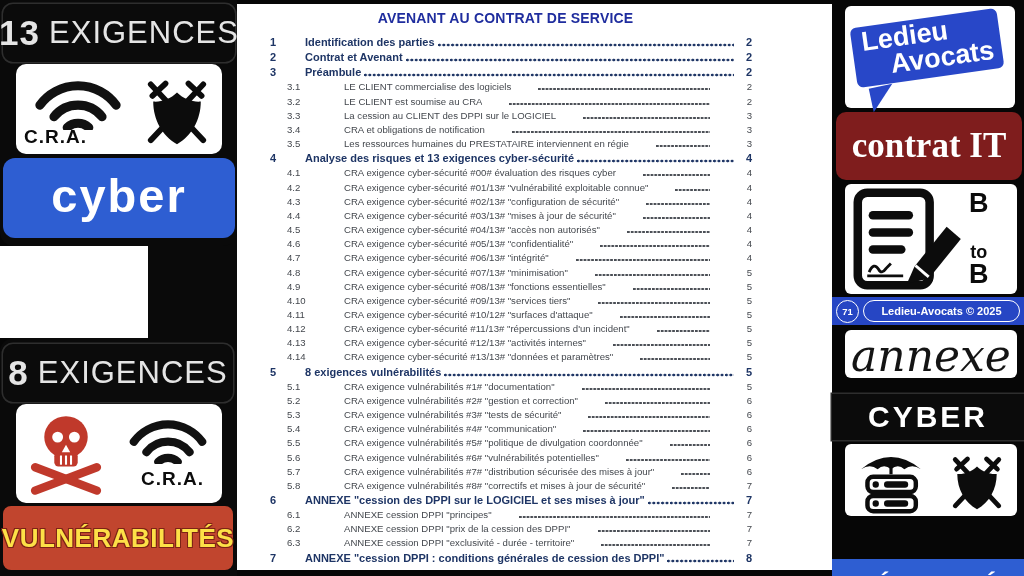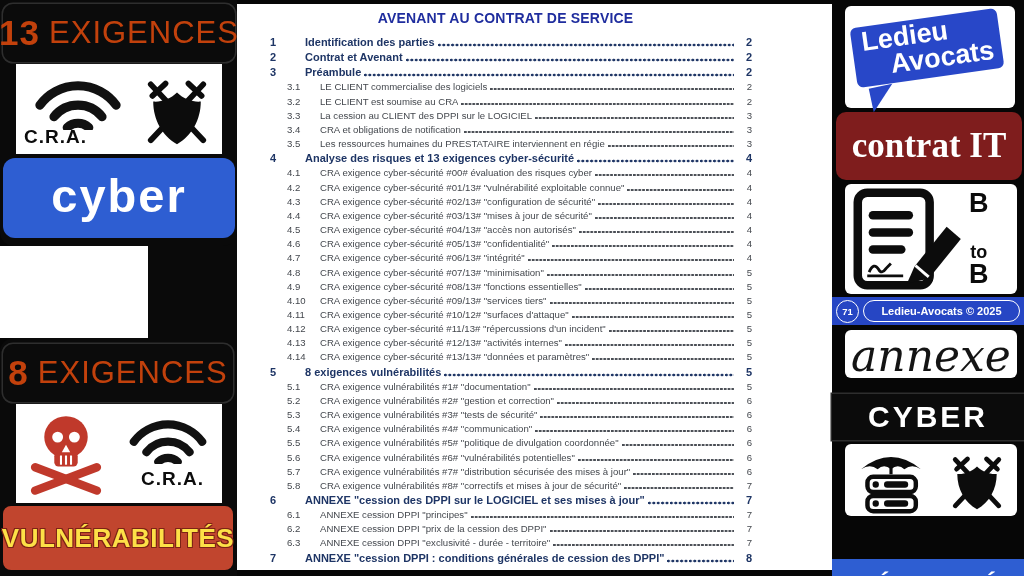--- a/index.html
+++ b/index.html
@@ -10,41 +10,41 @@
     -webkit-font-smoothing:antialiased;
   }
   
   .center-panel{position:absolute;left:237px;top:4px;width:595px;height:566px;background:#ffffff;}
   .doc-title{position:absolute;left:0;right:58px;top:6px;text-align:center;
     font-size:14px;font-weight:800;letter-spacing:.2px;color:#1f2d9e;}
   .toc{position:absolute;left:33px;right:80px;top:32px;bottom:6px;
     display:flex;flex-direction:column;justify-content:space-between;}
   .row{display:flex;align-items:baseline;white-space:nowrap;}
   .row.lvl1{font-size:11px;font-weight:700;color:#1e3565;}
-  .row.lvl2{font-size:9.6px;font-weight:400;color:#44484e;}
+  .row.lvl2{font-size:9.6px;font-weight:400;color:#44484e;gap:24px;}
   .lvl1 .num{width:35px;flex:none;}
   .lvl2 .num{margin-left:17px;width:33px;flex:none;}
   .lbl{flex:none;overflow:hidden;max-width:420px;}
   .dots{flex:1;align-self:flex-end;height:4px;margin:0 3px 1px 3px;
     background-image:radial-gradient(circle at 1.4px 2px,#4a4e55 1.05px,transparent 1.45px);
     background-size:3.8px 4px;background-repeat:repeat-x;}
   .lvl1 .dots{background-image:radial-gradient(circle at 1.6px 2px,#1e3565 1.25px,transparent 1.65px);background-size:4.4px 4px;}
   .pg{width:15px;flex:none;text-align:right;}
   
   .left-strip{position:absolute;left:148px;top:0;width:89px;height:576px;background:#0a0a0a;}
   .left-top-bg{position:absolute;left:0;top:0;width:237px;height:246px;background:#0a0a0a;border-radius:0 0 14px 14px;}
   .left-bot-bg{position:absolute;left:0;top:338px;width:237px;height:238px;background:#0a0a0a;border-radius:14px 0 0 0;}
   .left-gap{position:absolute;left:0;top:246px;width:148px;height:92px;background:#ffffff;}
   .badge-black{position:absolute;background:#0b0b0b;border-radius:10px;box-shadow:0 0 0 1.5px #2e2e2e;
-    display:flex;align-items:center;justify-content:center;gap:9px;color:#c2410c;}
+    display:flex;align-items:center;justify-content:center;gap:9px;color:#e5e5e5;}
   .badge13{left:3px;top:4px;width:232px;height:58px;}
   .badge8{left:3px;top:344px;width:230px;height:58px;}
   .badge-num{font-size:35px;font-weight:900;letter-spacing:1px;}
   .badge-word{font-size:31px;font-weight:300;letter-spacing:1px;}
-  .whitebox{position:absolute;background:#ffffff;border-radius:0;}
+  .whitebox{position:absolute;background:#ffffff;border-radius:10px;}
   .whitebox1{left:16px;top:64px;width:206px;height:90px;}
   .whitebox2{left:16px;top:404px;width:206px;height:99px;}
   .cra-text{position:absolute;font-weight:900;font-size:19px;color:#0c0c0c;letter-spacing:1px;}
   .cyber-box{position:absolute;left:3px;top:158px;width:232px;height:80px;background:#2e5ed2;border-radius:12px;
     display:flex;align-items:center;justify-content:center;}
   .cyber-box span{color:#fff;font-size:47px;font-weight:800;letter-spacing:2px;line-height:1;padding-bottom:6px;}
   .vuln-box{position:absolute;left:3px;top:506px;width:230px;height:64px;background:#c1452e;border-radius:8px;
     display:flex;align-items:center;justify-content:center;}
   .vuln-box span{color:#fde047;font-size:26px;font-weight:900;letter-spacing:.5px;
     text-shadow:1px 1px 0 #7c2316,-1px -1px 0 #7c2316,1px -1px 0 #7c2316,-1px 1px 0 #7c2316;}

